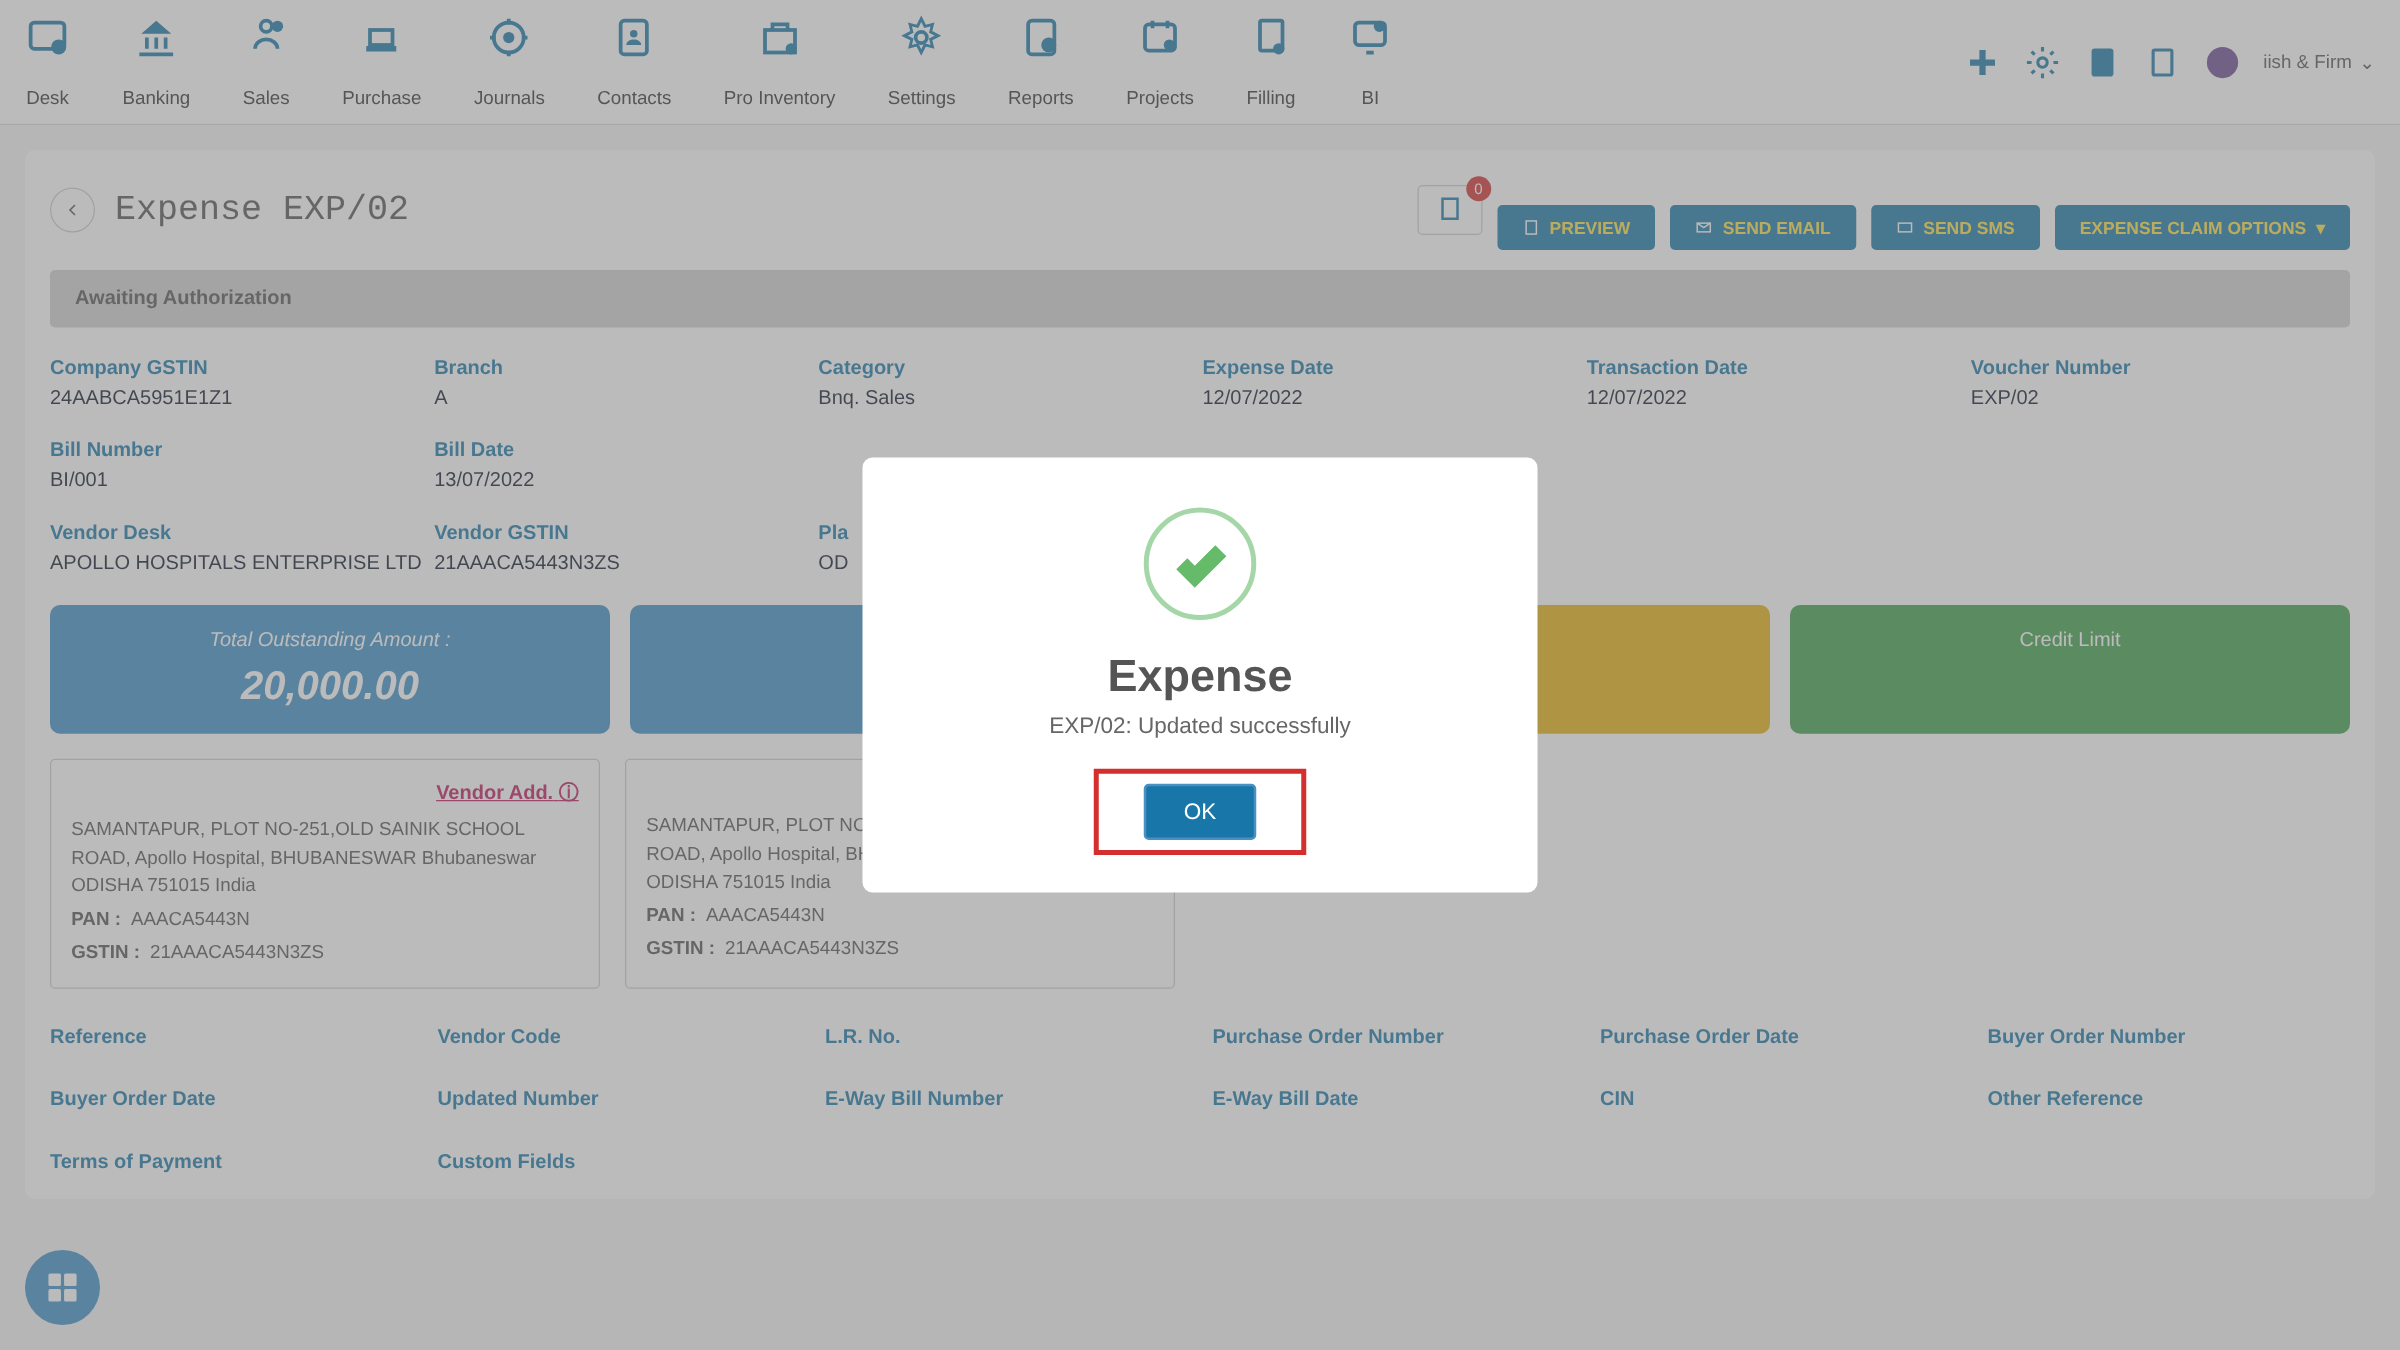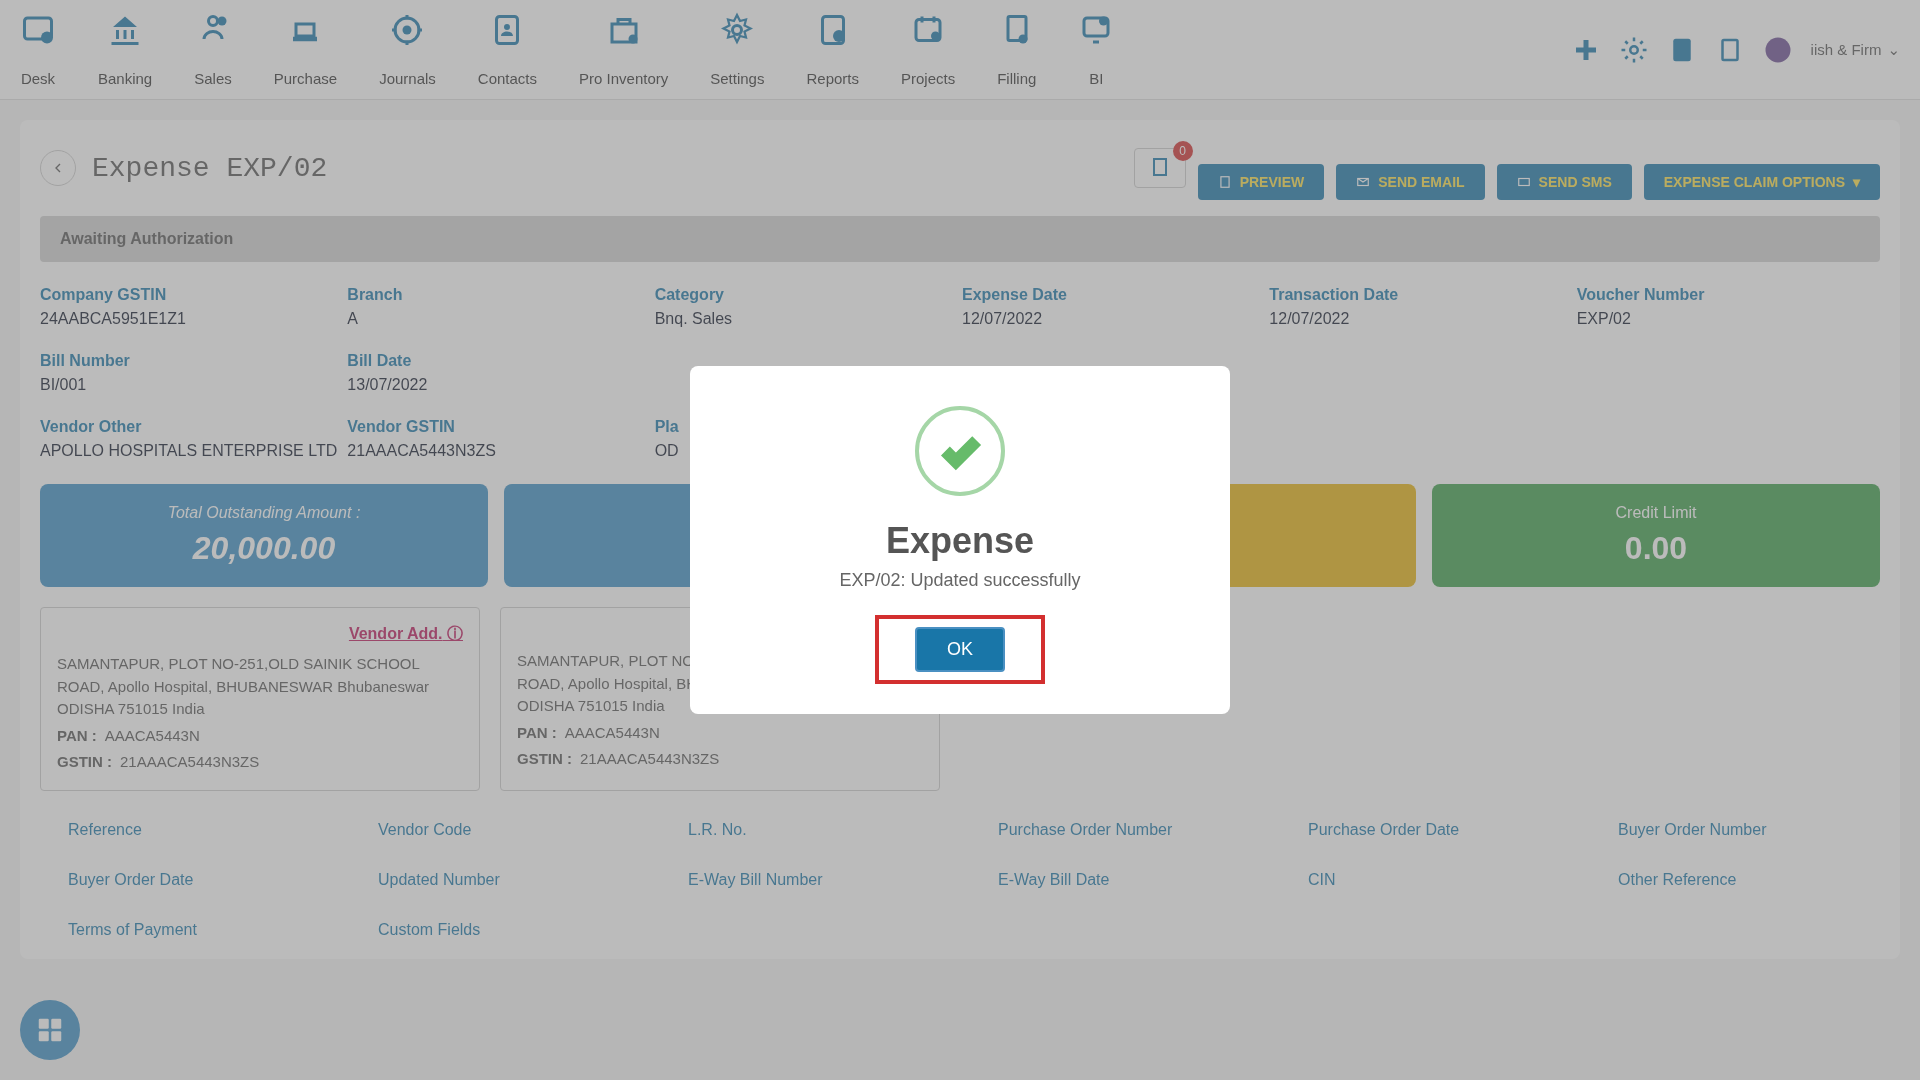--- a/index.html
+++ b/index.html
@@ -51,21 +51,21 @@
 
 .address-cards { display: flex; gap: 20px; padding: 0 20px 20px; }
 .address-card { border: 1px solid #ccc; border-radius: 4px; padding: 16px; width: 440px; }
 .address-title { color: #be185d; font-weight: bold; text-decoration: underline; margin-bottom: 8px; font-size: 16px; text-align: right; }
 .address-text { color: #555; font-size: 15px; line-height: 1.5; }
 .address-row { display: flex; gap: 8px; margin-top: 4px; }
 .address-row .lbl { font-weight: bold; }
 
 
 .bottom-fields { display: grid; grid-template-columns: repeat(6, 1fr); gap: 32px 20px; padding: 10px 20px 20px; }
-.bottom-field { color: #1976a8; font-weight: normal; font-size: 16px; margin-left: 28px; }
+.bottom-field { color: #1976a8; font-weight: bold; font-size: 16px; }
 
 
 .overlay { position: absolute; inset: 0; background: rgba(120,120,120,0.5); display: flex; align-items: center; justify-content: center; z-index: 100; }
 .modal { background: #fff; border-radius: 8px; width: 540px; padding: 40px 30px 30px; text-align: center; }
 .check-circle { width: 90px; height: 90px; border: 4px solid #a5d6a7; border-radius: 50%; margin: 0 auto 24px; display: flex; align-items: center; justify-content: center; }
 .check-circle svg { width: 50px; height: 50px; stroke: #66bb6a; stroke-width: 6; fill: none; }
 .modal-title { font-size: 36px; color: #555; margin-bottom: 8px; }
 .modal-msg { font-size: 18px; color: #666; margin-bottom: 24px; }
 .modal-btn-wrap { border: 4px solid #d32f2f; display: inline-block; padding: 8px 36px; }
 .modal-btn { background: #1976a8; color: #fff; border: 2px solid #4a90c2; padding: 10px 30px; font-size: 18px; border-radius: 4px; cursor: pointer; }
@@ -300,21 +300,21 @@
   <div class="detail-item">
     <div class="detail-label">Bill Number</div>
     <div class="detail-value">BI/001</div>
   </div>
   <div class="detail-item">
     <div class="detail-label">Bill Date</div>
     <div class="detail-value">13/07/2022</div>
   </div>
   <div class="detail-item" style="grid-column: span 4"></div>
   <div class="detail-item">
-    <div class="detail-label">Vendor Other</div>
+    <div class="detail-label">Vendor Desk</div>
     <div class="detail-value">APOLLO HOSPITALS ENTERPRISE LTD</div>
   </div>
   <div class="detail-item">
     <div class="detail-label">Vendor GSTIN</div>
     <div class="detail-value">21AAACA5443N3ZS</div>
   </div>
   <div class="detail-item">
     <div class="detail-label">Pla</div>
     <div class="detail-value">OD</div>
   </div>
@@ -328,21 +328,20 @@
   <div class="summary-card blue">
     <div class="summary-label">Total Pu</div>
     <div class="summary-value">5</div>
   </div>
   <div class="summary-card yellow">
     <div class="summary-label">iount</div>
     <div class="summary-value"></div>
   </div>
   <div class="summary-card green">
     <div class="summary-label">Credit Limit</div>
-    <div class="summary-value">0.00</div>
   </div>
 </div>
 
 <div class="address-cards">
   <div class="address-card">
     <div class="address-title">
       <span>Vendor Add.</span>
       <span>ⓘ</span>
     </div>
     <div class="address-text">SAMANTAPUR, PLOT NO-251,OLD SAINIK SCHOOL ROAD, Apollo Hospital, BHUBANESWAR Bhubaneswar ODISHA 751015 India</div>

